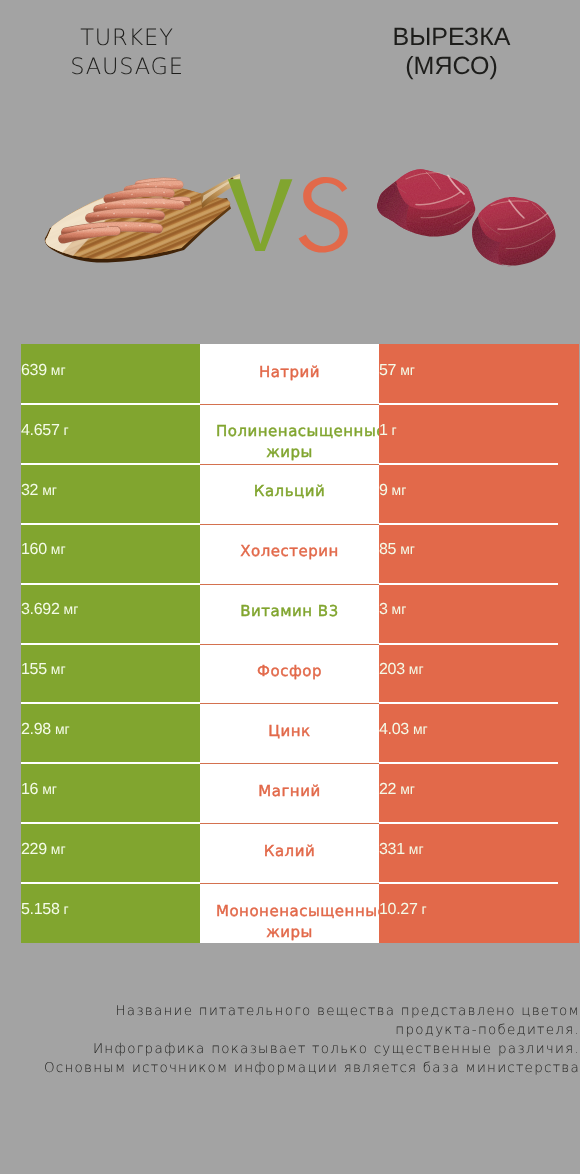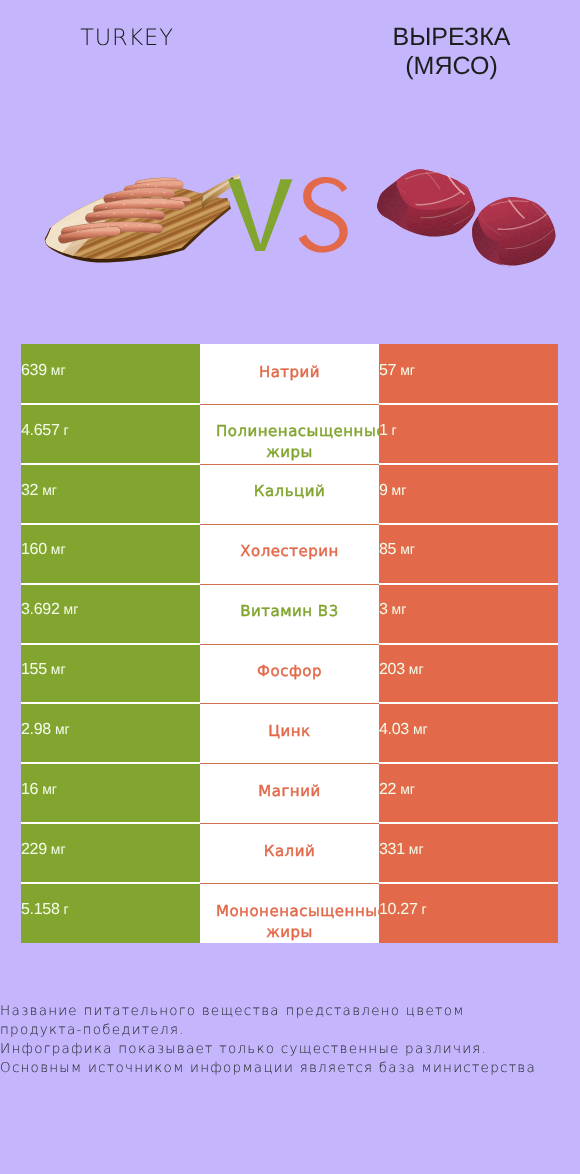--- a/index.html
+++ b/index.html
@@ -1,18 +1,18 @@
 <!DOCTYPE html>
 <html><head>
 <meta charset="utf-8">
 <title>Turkey sausage vs Вырезка (мясо)</title>
 <style>
   html,body{margin:0;padding:0;}
   body{width:580px;height:1174px;background:#ffffff;font-family:"Liberation Sans",sans-serif;-webkit-font-smoothing:antialiased;text-rendering:geometricPrecision;}
-  .page{position:relative;width:580px;height:1174px;overflow:hidden;background:#c4b5fd;}
+  .page{position:relative;width:580px;height:1174px;overflow:hidden;background:#a3a3a3;}
 
   
   .titles{position:absolute;left:0;top:0;width:580px;height:130px;}
   .title{position:absolute;text-align:center;color:#1d1d1b;}
   .title-left{left:2px;top:24px;width:250px;font-family:"DejaVu Sans",sans-serif;font-weight:200;
               font-size:22.5px;letter-spacing:0.8px;line-height:28.5px;}
   .title-right{left:339px;top:23px;width:225px;font-family:"Liberation Sans",sans-serif;font-weight:400;
                font-size:25px;letter-spacing:0px;line-height:28.5px;}
 
   
@@ -25,43 +25,44 @@
   .pic svg{display:block;}
 
   
   .table{position:absolute;left:21px;top:344px;width:537px;height:599px;}
   .row{position:absolute;left:0;width:537px;height:60px;}
   .c-mid{position:absolute;left:179px;top:0;width:179px;height:60px;box-sizing:border-box;
          padding:17.5px 16px 0;display:flex;align-items:flex-start;justify-content:center;text-align:center;background:#fff;}
   .c-mid .inner{width:147px;}
   .sep{position:absolute;left:179px;width:179px;height:1px;background:#d4714f;top:0;}
   .c-left{position:absolute;left:0;top:0;width:179px;height:60px;background:#81a52f;}
-  .c-right{position:absolute;left:358px;top:0;width:179px;height:60px;background:#e2694a;}
+  .c-right{position:absolute;left:358px;top:0;width:200px;height:60px;background:#e2694a;}
   .vtxt{position:absolute;left:0;top:0;width:179px;height:60px;display:flex;align-items:baseline;
         color:#f4fbe8;white-space:nowrap;padding-top:17.8px;box-sizing:border-box;}
   .num{font-family:"Liberation Sans",sans-serif;font-weight:400;font-size:16px;letter-spacing:-0.3px;}
   .unit{font-family:"Liberation Sans",sans-serif;font-weight:400;font-size:14px;margin-left:4px;letter-spacing:0px;}
   .name{font-family:"DejaVu Sans",sans-serif;font-size:15px;font-weight:400;letter-spacing:0.5px;line-height:21px;display:block;}
   .gaprow{position:absolute;left:0;width:179px;height:2px;background:#fff;}
   .gaprow2{position:absolute;left:358px;width:179px;height:2px;background:#fff;}
 
   
-  .footer{position:absolute;left:0;top:1002px;width:580px;text-align:left;
+  .footer{position:absolute;left:0;top:1002px;width:580px;text-align:right;
     font-family:"DejaVu Sans",sans-serif;font-weight:200;font-size:13.5px;letter-spacing:1.25px;
     line-height:19px;color:#1d1d1b;}
   .footer .ln{display:block;white-space:nowrap;}
 </style>
 </head>
 <body>
 
 <div class="page">
 
   <div class="titles">
     <div class="title title-left">
       <div>TURKEY</div>
+      <div>SAUSAGE</div>
     </div>
     <div class="title title-right">
       <div>ВЫРЕЗКА</div>
       <div>(МЯСО)</div>
     </div>
   </div>
 
   <div class="hero">
 
     <div class="pic pic-left">

